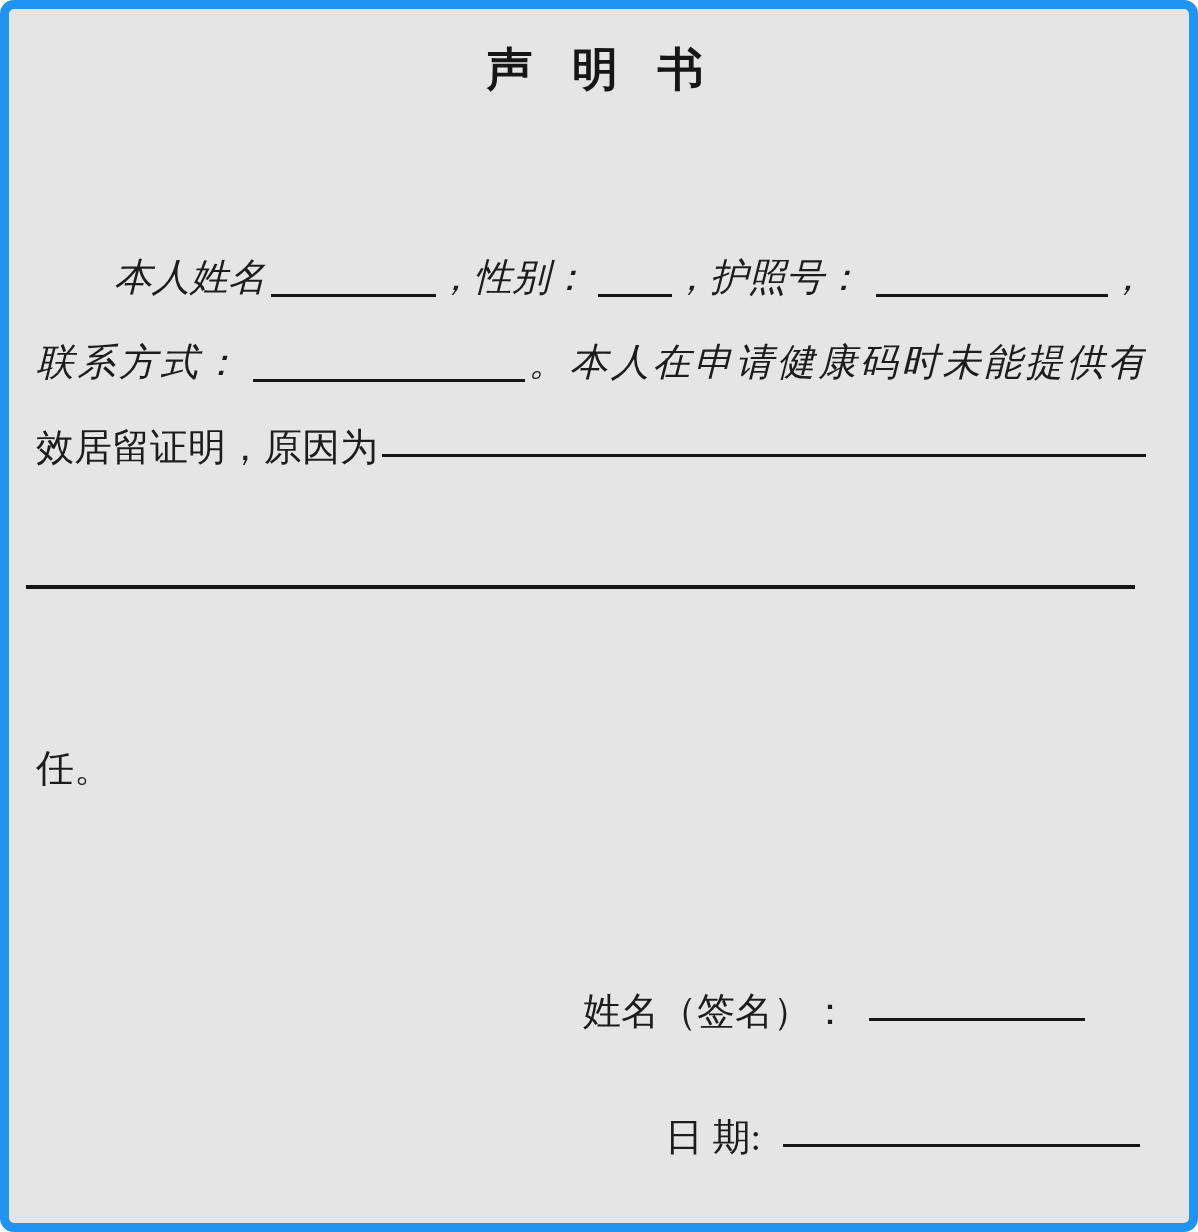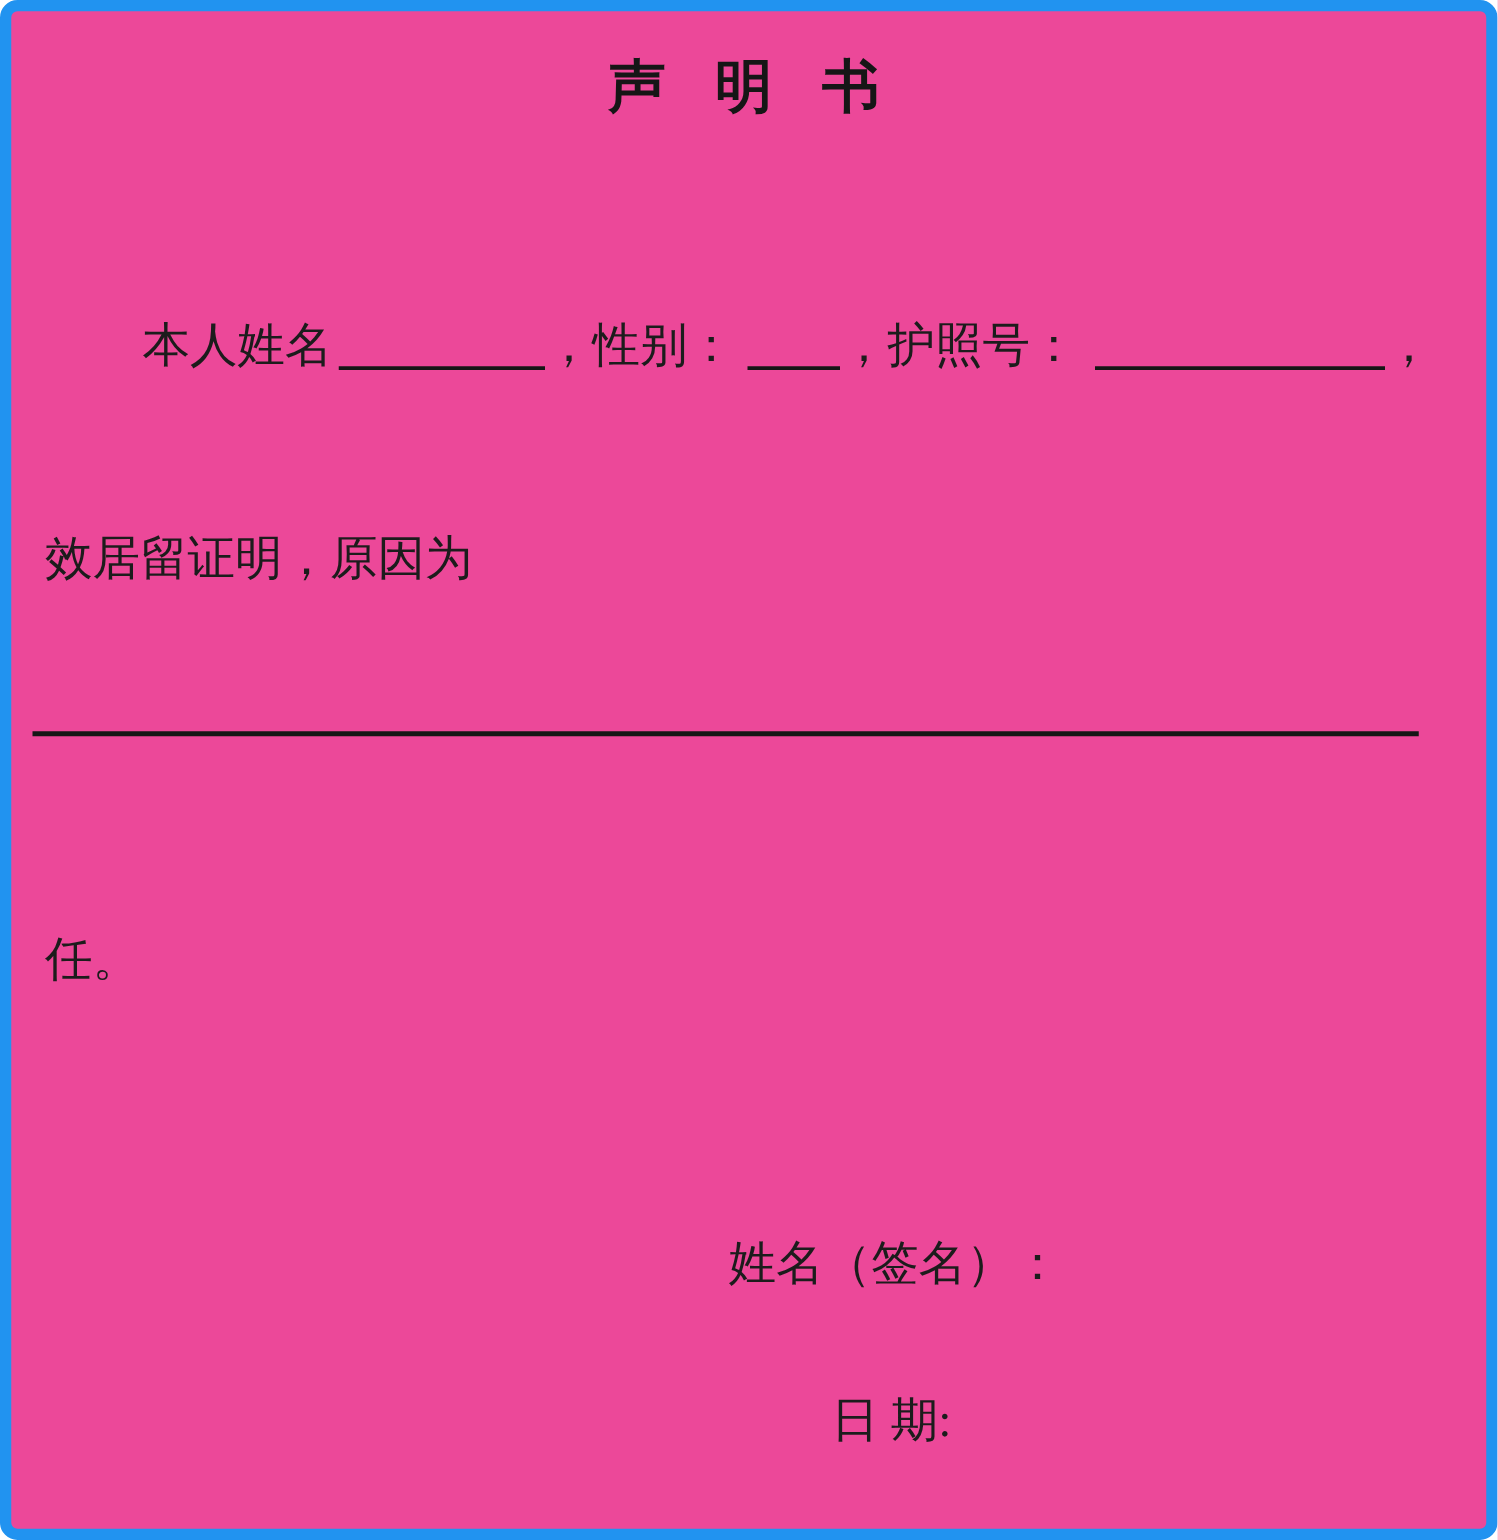--- a/index.html
+++ b/index.html
@@ -14,21 +14,21 @@
     height: 1232px;
     box-sizing: border-box;
     background: #ffffff;
   }
   .frame {
     position: absolute;
     inset: 0;
     box-sizing: border-box;
     border: 9px solid #2193f0;
     border-radius: 14px;
-    background: #ec4899;
+    background: #e5e5e5;
     overflow: hidden;
   }
   
   .title {
     position: absolute;
     top: 31px;
     left: 0;
     width: 100%;
     text-align: center;
     font-size: 46px;
@@ -48,24 +48,25 @@
     line-height: 46px;
     color: #1c1c1c;
     white-space: nowrap;
     overflow: hidden;
   }
   .line.justified {
     text-align: justify;
     text-align-last: justify;
     white-space: normal;
     height: 50px;
+    font-style: italic;
   }
   .line.flexline {
     display: flex;
-    align-items: flex-end;
+    align-items: center;
   }
   .line span { white-space: pre; }
   .indent { padding-left: 78px; }
   
   .blank {
     display: inline-block;
     position: relative;
     top: 7px;
     height: 2px;
     border-bottom: 3px solid #161616;
@@ -100,20 +101,23 @@
 
 <div class="page">
   <div class="frame">
 
     <div class="title">声 明 书</div>
 
     <div class="line justified l1">
       <span class="indent">本人姓名</span><span class="blank blank-name"></span><span>，</span><span>性别：</span><span class="blank blank-gender"></span><span>，</span><span>护照号：</span><span class="blank blank-passport"></span><span>，</span>
     </div>
 
+    <div class="line justified l2">
+      <span>联系方式：</span><span class="blank blank-contact"></span><span>。本人在申请健康码时未能提供有</span>
+    </div>
 
     <div class="line flexline l3">
       <span>效居留证明，原因为</span>
       <span class="blank blank-reason"></span>
     </div>
 
     <div class="rule-line"></div>
 
     <div class="line l6">
       <span>任。</span>

